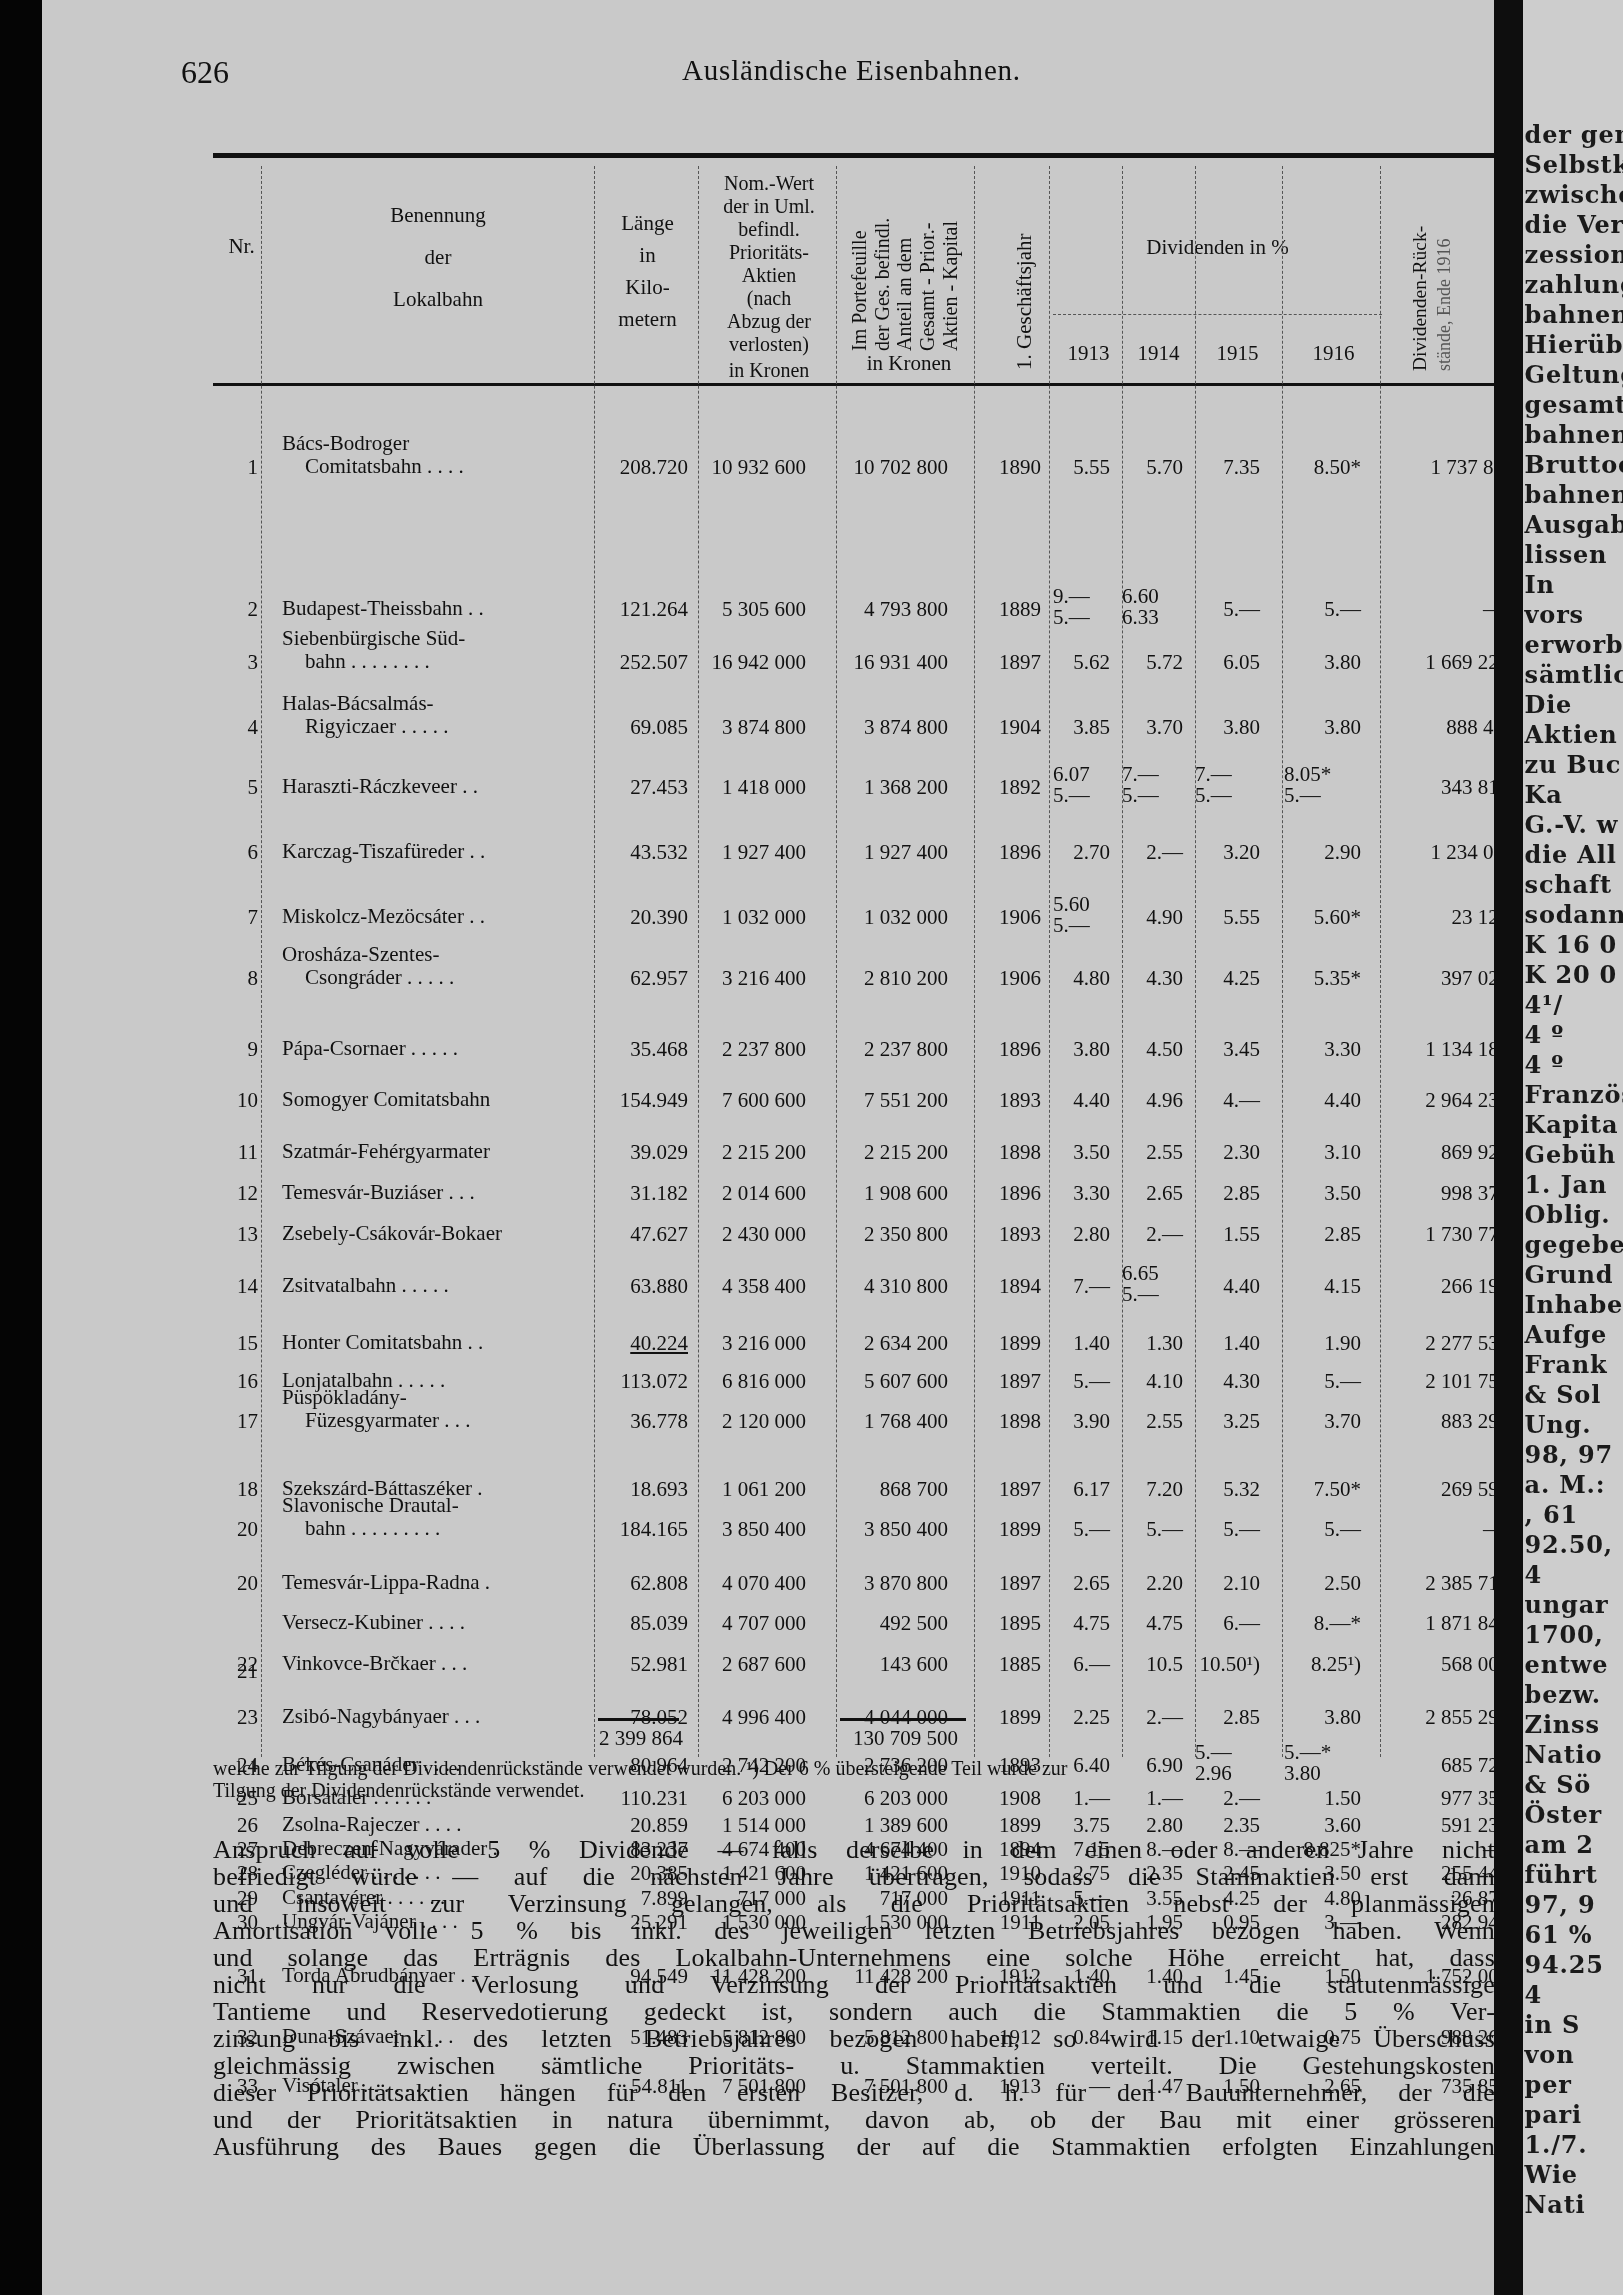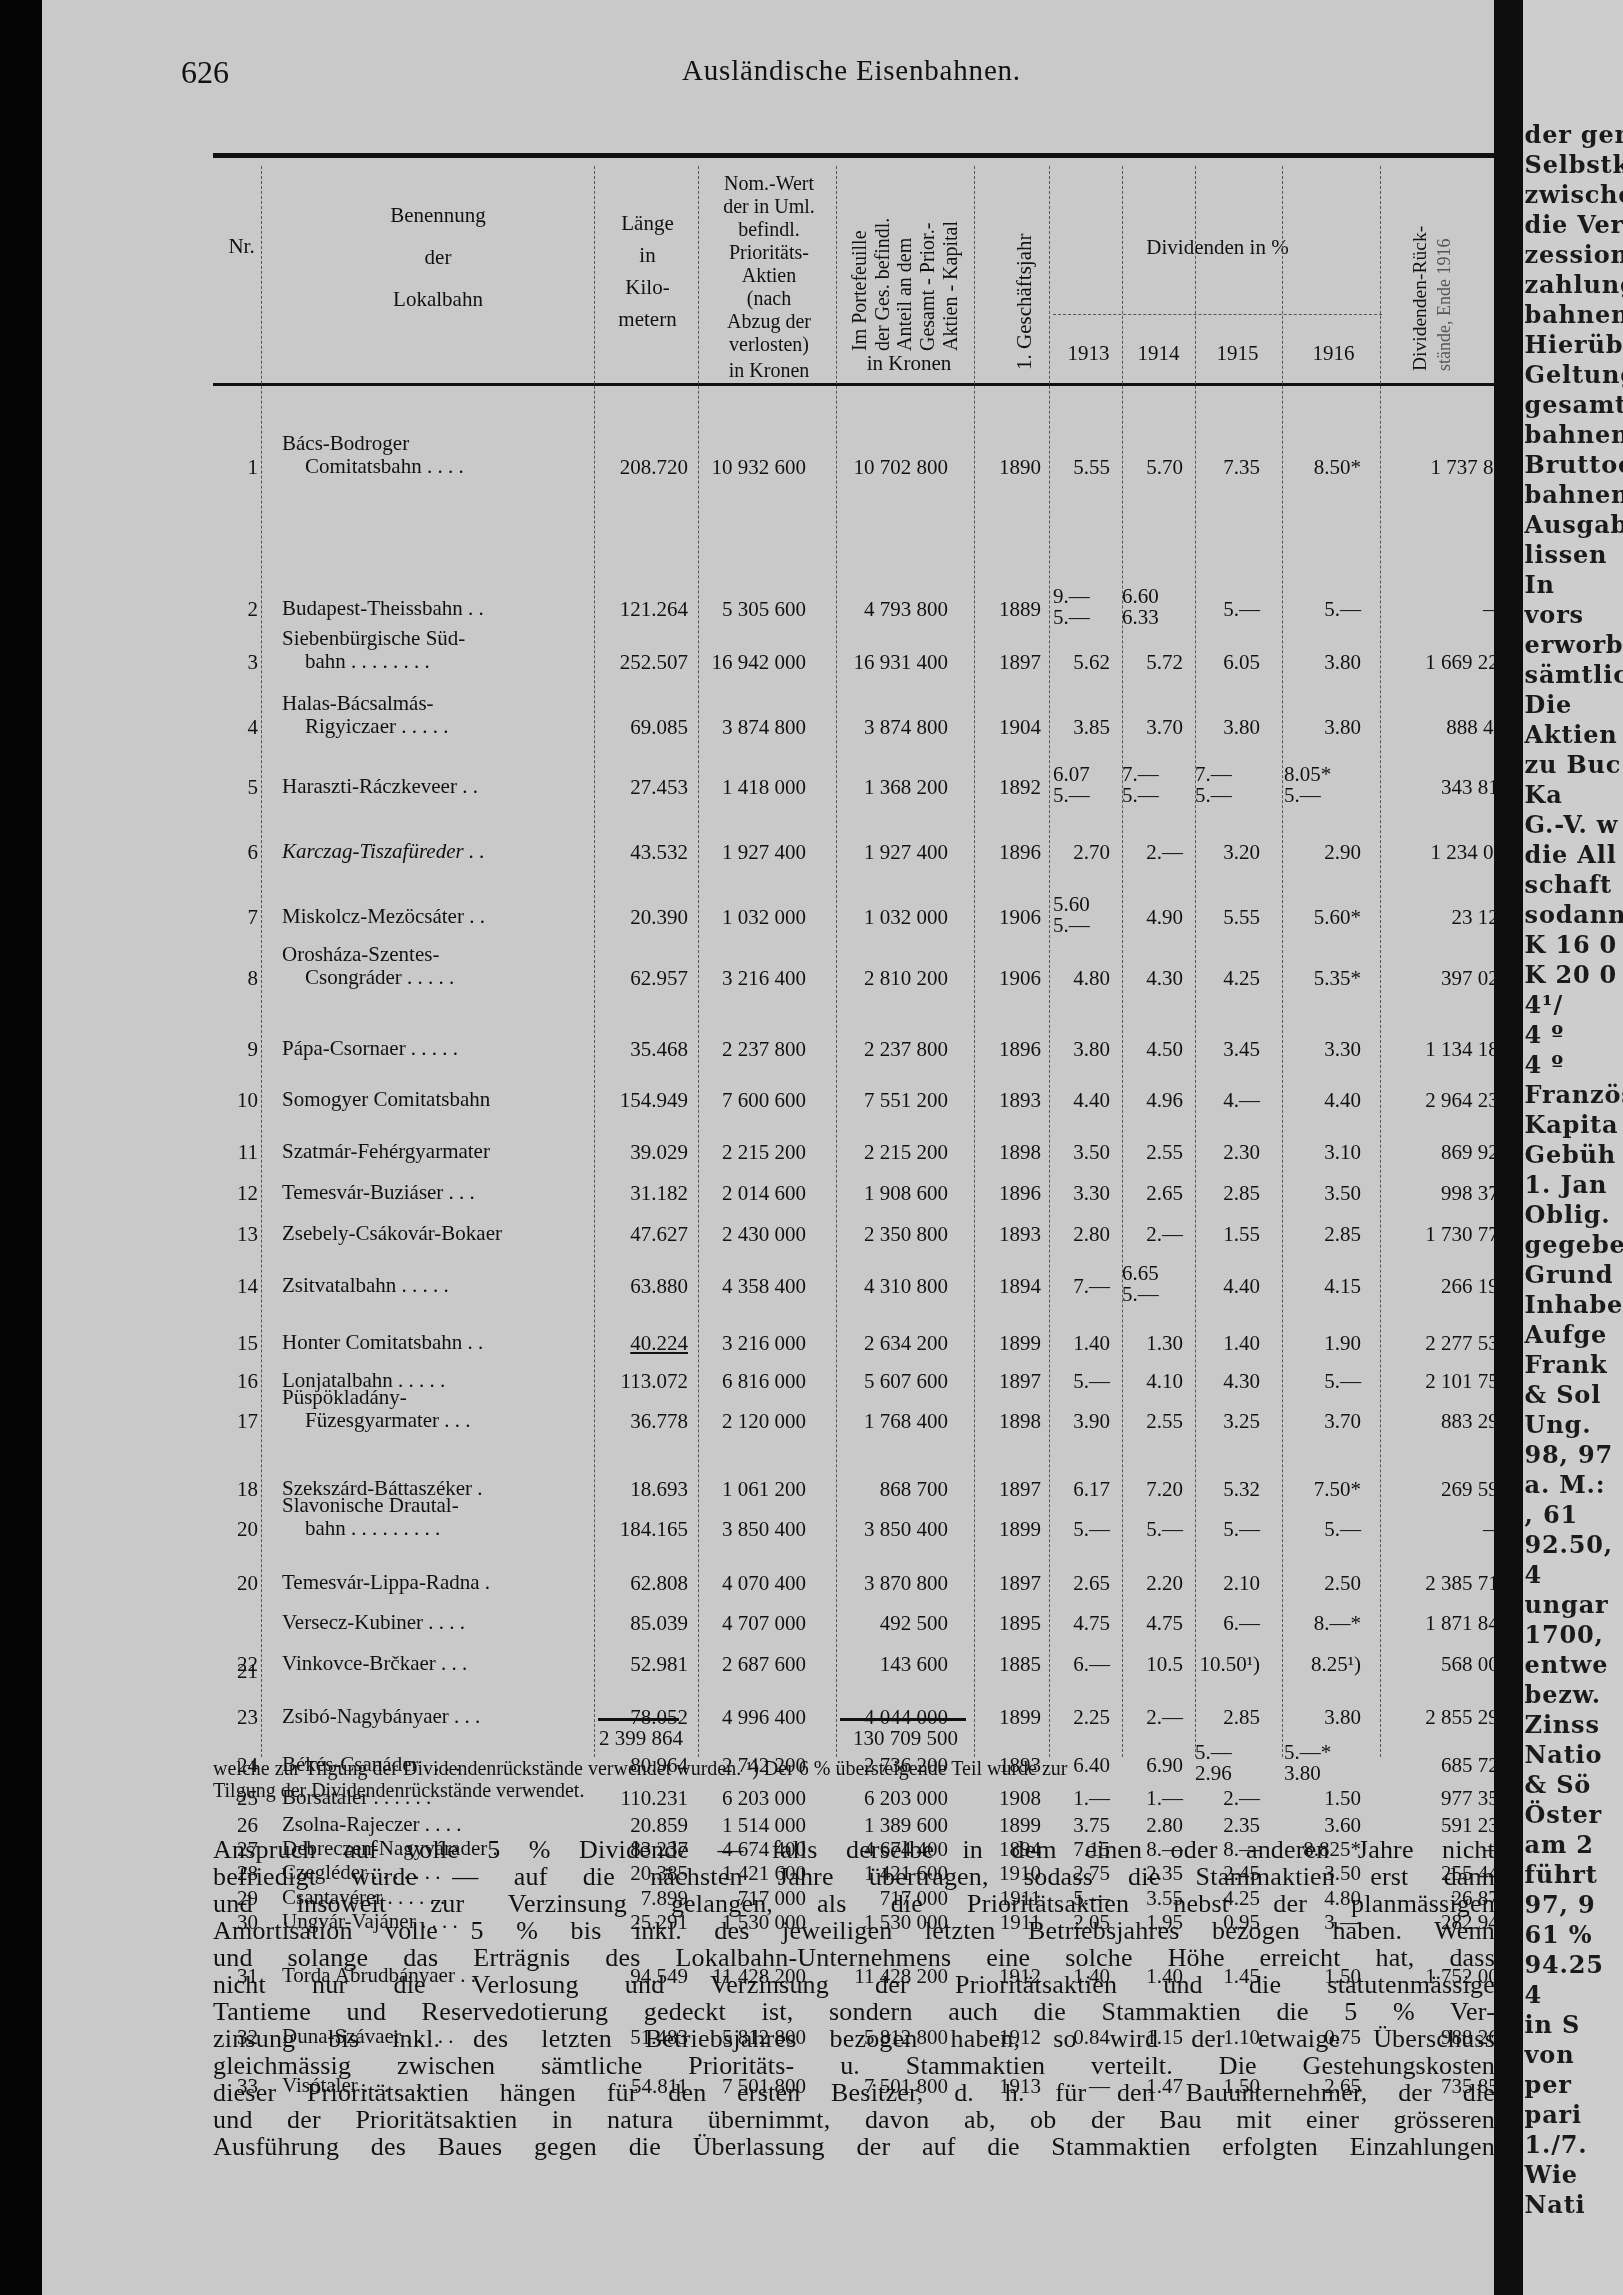--- a/index.html
+++ b/index.html
@@ -221,21 +221,21 @@
         <div>5.—</div>
       </div>
       <div class="c c-d16 stack" style="top: -10.6px;">
         <div>8.05*</div>
         <div>5.—</div>
       </div>
       <div class="c c-rueck" style="top: 0px;">343 81.</div>
     </div>
     <div class="row" style="top: 840px;">
       <div class="c c-nr" style="top: 0px;">6</div>
-      <div class="c c-name" style="top: 0px; font-style: italic;">
+      <div class="c c-name" style="top: 0px;">
         <div>Karczag-Tiszafüreder . .</div>
       </div>
       <div class="c c-len" style="top: 0px;">43.532</div>
       <div class="c c-nom" style="top: 0px;">1 927 400</div>
       <div class="c c-port" style="top: 0px;">1 927 400</div>
       <div class="c c-year" style="top: 0px;">1896</div>
       <div class="c c-d13" style="top: 0px;">2.70</div>
       <div class="c c-d14" style="top: 0px;">2.—</div>
       <div class="c c-d15" style="top: 0px;">3.20</div>
       <div class="c c-d16" style="top: 0px;">2.90</div>

